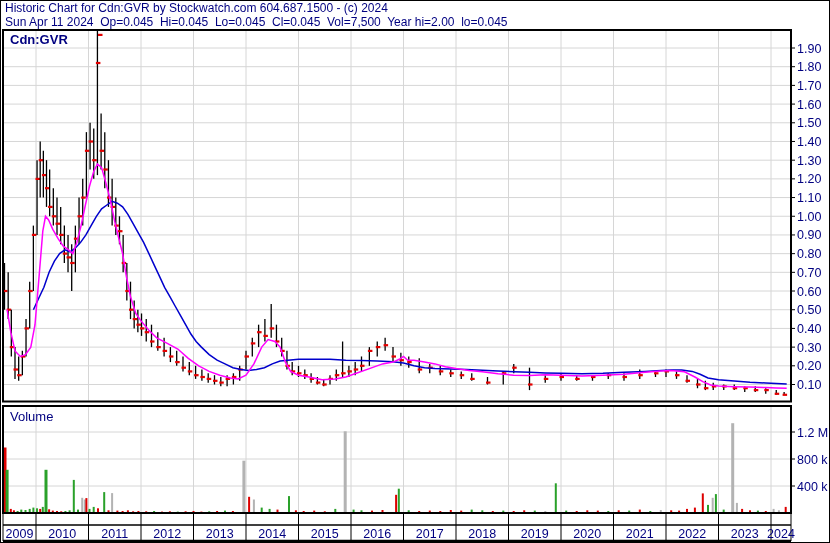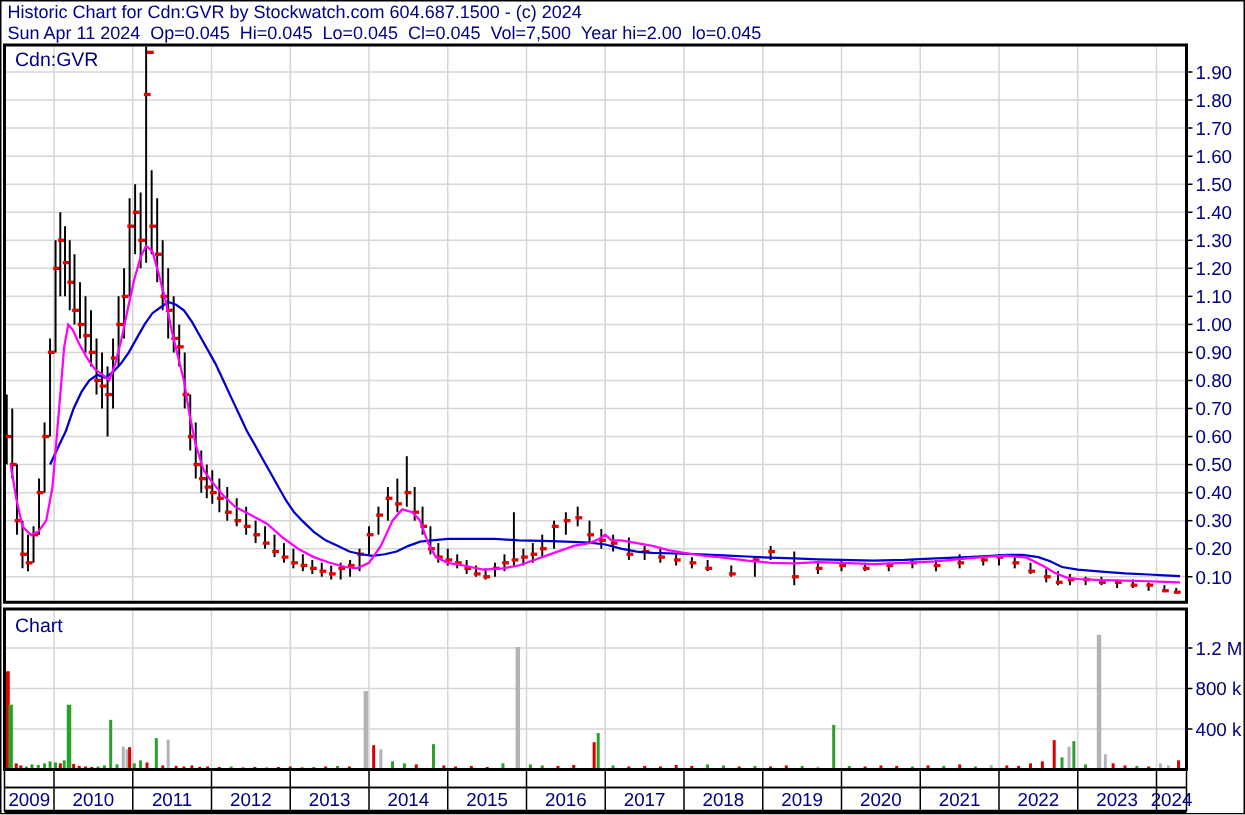--- a/index.html
+++ b/index.html
@@ -3,21 +3,21 @@
 <meta charset="utf-8">
 <style>
   html,body{margin:0;padding:0;background:#fff;}
   body{width:830px;height:543px;position:relative;font-family:"Liberation Sans",sans-serif;overflow:hidden;}
   #frame{position:absolute;left:0;top:0;width:830px;height:543px;border:1px solid #000;box-sizing:border-box;background:#fff;}
   .hline{position:absolute;left:4px;color:#000080;font-size:12px;line-height:13px;white-space:pre;}
   #h1{top:1px;}
   #h2{top:15px;}
   #chart-svg{position:absolute;left:0;top:0;}
   .panel-label{position:absolute;color:#000080;font-size:13px;}
-  #symbol-label{left:9px;top:31px;}
+  #symbol-label{left:9px;top:31px;font-weight:bold;}
   #volume-label{left:9px;top:408px;}
   text{font-family:"Liberation Sans",sans-serif;fill:#000080;}
 </style>
 </head>
 <body>
 
 <div id="frame">
   <div id="h1" class="hline">Historic Chart for Cdn:GVR by Stockwatch.com 604.687.1500 - (c) 2024</div>
   <div id="h2" class="hline">Sun Apr 11 2024  Op=0.045  Hi=0.045  Lo=0.045  Cl=0.045  Vol=7,500  Year hi=2.00  lo=0.045</div>
   <svg id="chart-svg" width="830" height="543">
@@ -486,14 +486,14 @@
       <text x="428.75" y="536.5" text-anchor="middle" font-size="12.5">2017</text>
       <text x="481.25" y="536.5" text-anchor="middle" font-size="12.5">2018</text>
       <text x="533.75" y="536.5" text-anchor="middle" font-size="12.5">2019</text>
       <text x="586.25" y="536.5" text-anchor="middle" font-size="12.5">2020</text>
       <text x="638.75" y="536.5" text-anchor="middle" font-size="12.5">2021</text>
       <text x="691.25" y="536.5" text-anchor="middle" font-size="12.5">2022</text>
       <text x="743.75" y="536.5" text-anchor="middle" font-size="12.5">2023</text>
       <text x="780" y="536.5" text-anchor="middle" font-size="12.5">2024</text>
     </svg>
   <div id="symbol-label" class="panel-label">Cdn:GVR</div>
-  <div id="volume-label" class="panel-label">Chart</div>
+  <div id="volume-label" class="panel-label">Volume</div>
 </div>
 
 </body></html>

